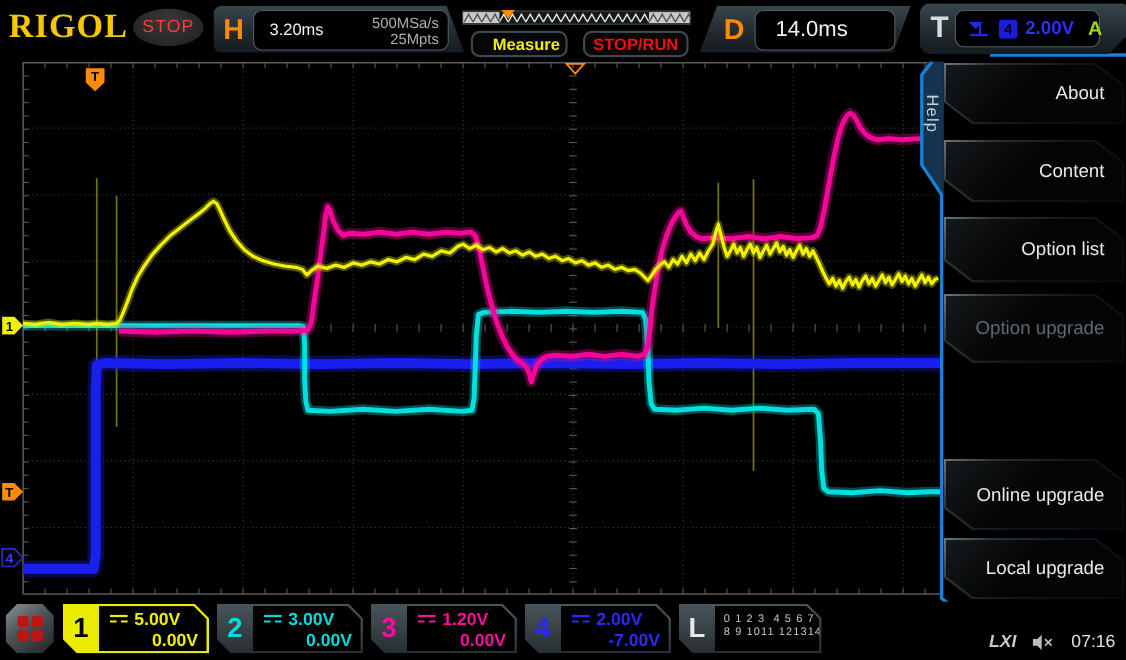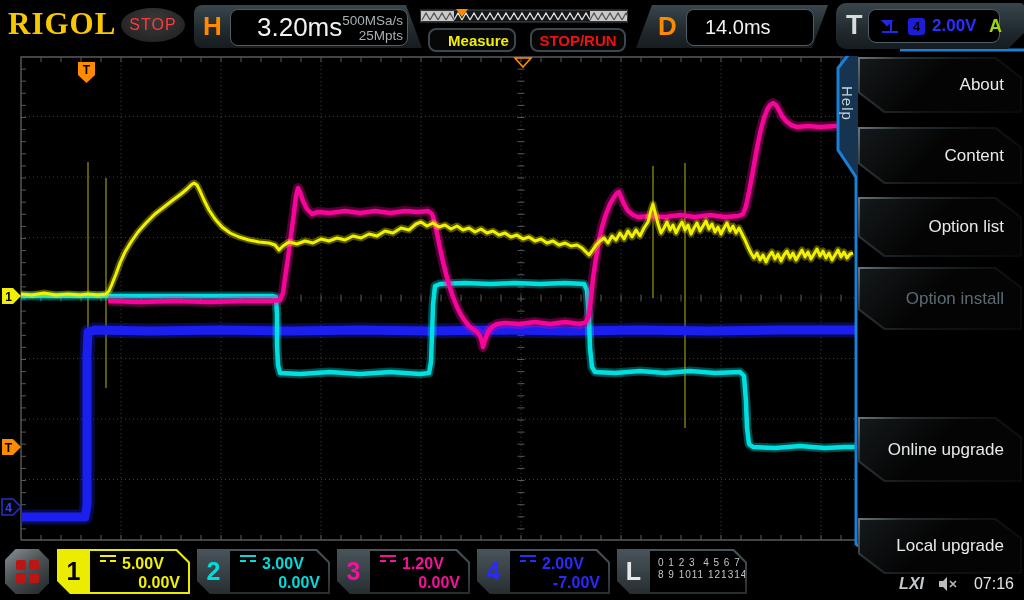--- a/index.html
+++ b/index.html
@@ -12,21 +12,21 @@
   #stop-badge{position:absolute;left:121px;top:8px;width:64px;height:34px;border-radius:50%;
         background:radial-gradient(ellipse at 50% 35%,#3a3a3a,#1d1d1d);display:flex;align-items:center;
         justify-content:center;color:#ff3a3a;font-weight:normal;font-size:16px;letter-spacing:1px;}
   .trap{position:absolute;background:linear-gradient(180deg,#39464c,#222b30 55%,#161c20);}
   .innerbox{position:absolute;background:#000;border:1px solid #4e5e66;border-radius:8px;
         display:flex;align-items:center;}
   #h-group{left:194px;top:5px;width:228px;height:43px;
         clip-path:polygon(0 0,212px 0,228px 43px,0 43px);border-radius:8px 0 0 8px;}
   #h-label{position:absolute;left:9px;top:6px;font-size:26px;font-weight:bold;color:#ff8a00;}
   #h-box{left:36px;top:4px;width:176px;height:35px;}
-  #h-timebase{font-size:26px;color:#f2f2f2;padding-left:26px;flex:0 0 auto;}
+  #h-timebase{font-size:15px;color:#f2f2f2;padding-left:14px;flex:0 0 auto;}
   #h-rates{flex:1;text-align:right;padding-right:8px;font-size:13.5px;line-height:15px;color:#a8b0b4;}
   #membar{position:absolute;left:420px;top:8px;}
   .softkey{position:absolute;top:28px;height:24px;background:#070707;border:2px solid #3c484e;
         border-radius:8px;font-weight:bold;font-size:15px;display:flex;align-items:center;
         justify-content:center;box-sizing:border-box;}
   #measure-btn{left:428px;width:88px;color:#f0f000;padding-left:13px;}
   #stoprun-btn{left:530px;width:96px;color:#f01010;}
   #d-group{left:636px;top:5px;width:192px;height:43px;
         clip-path:polygon(16px 0,192px 0,176px 43px,0 43px);}
   #d-label{position:absolute;left:22px;top:6px;font-size:26px;font-weight:bold;color:#ff8a00;}
@@ -61,21 +61,21 @@
   #menu-grid-btn .dots{display:grid;grid-template-columns:10px 10px;grid-gap:3px;}
   #menu-grid-btn .dots span{width:10px;height:10px;background:#bd1414;border-radius:2px;display:block;}
   .chblock{position:absolute;top:2px;width:133px;height:45px;
         clip-path:polygon(0 0,calc(100% - 13px) 0,100% 13px,100% 100%,13px 100%,0 calc(100% - 13px));
         background:linear-gradient(180deg,#49555b,#272e32);}
   .chblock.selected{background:#ecec00;}
   .chtab{position:absolute;left:0;top:0;bottom:0;width:33px;display:flex;align-items:center;
         justify-content:center;font-size:25px;font-weight:bold;}
   .chbox{position:absolute;left:33px;top:2px;right:2px;bottom:2px;background:#000;
         clip-path:polygon(0 0,calc(100% - 12px) 0,100% 12px,100% 100%,0 100%);}
-  .chbox .r1{display:flex;align-items:flex-start;gap:6px;padding:4px 8px 0 10px;font-size:16px;font-weight:bold;}
+  .chbox .r1{display:flex;align-items:center;gap:6px;padding:4px 8px 0 10px;font-size:16px;font-weight:bold;}
   .chbox .r2{text-align:right;padding:1px 8px 0 16px;font-size:16px;font-weight:bold;}
   .dc-icon{display:inline-block;width:16px;height:9px;border-top:2px solid currentColor;position:relative;}
   .dc-icon:after{content:"";position:absolute;left:0;right:0;top:3px;border-top:2px dashed currentColor;}
   .c-yellow{color:#f0f000;} .c-cyan{color:#00dcdc;} .c-magenta{color:#f7109e;} .c-blue{color:#2a2aff;}
   .logicbox{position:absolute;left:33px;top:2px;right:2px;bottom:2px;background:#000;
         clip-path:polygon(0 0,calc(100% - 12px) 0,100% 12px,100% 100%,0 100%);
         color:#c2c8cc;font-size:10px;line-height:12px;padding:6px 0 0 8px;letter-spacing:1px;
         white-space:pre;box-sizing:border-box;}
   #lxi{position:absolute;right:100px;top:28px;color:#c4c8ca;font-weight:bold;font-style:italic;font-size:16px;}
   #clock{position:absolute;right:10px;top:28px;color:#e2e2e2;font-size:16px;}
@@ -424,26 +424,26 @@
   <div class="menu-btn" style="top:57px;height:56px;">
     <div class="inner">About</div>
   </div>
   <div class="menu-btn" style="top:127px;height:57px;">
     <div class="inner">Content</div>
   </div>
   <div class="menu-btn" style="top:197px;height:60px;">
     <div class="inner">Option list</div>
   </div>
   <div class="menu-btn disabled" style="top:267px;height:63px;">
-    <div class="inner">Option install</div>
+    <div class="inner">Option upgrade</div>
   </div>
   <div class="menu-btn" style="top:417px;height:65px;">
     <div class="inner">Online upgrade</div>
   </div>
-  <div class="menu-btn" style="top:489px;height:56px;margin-top:29px;">
+  <div class="menu-btn" style="top:489px;height:56px;">
     <div class="inner">Local upgrade</div>
   </div>
 
   <div id="bottombar">
     <div id="menu-grid-btn">
       <div class="dots">
           <span></span>
           <span></span>
           <span></span>
           <span></span>

